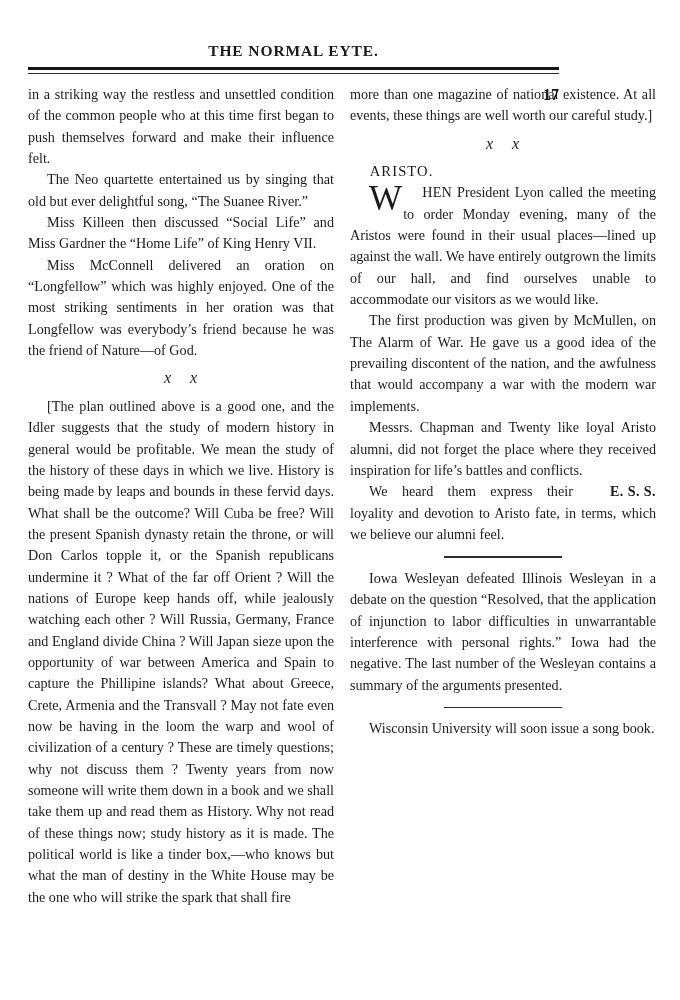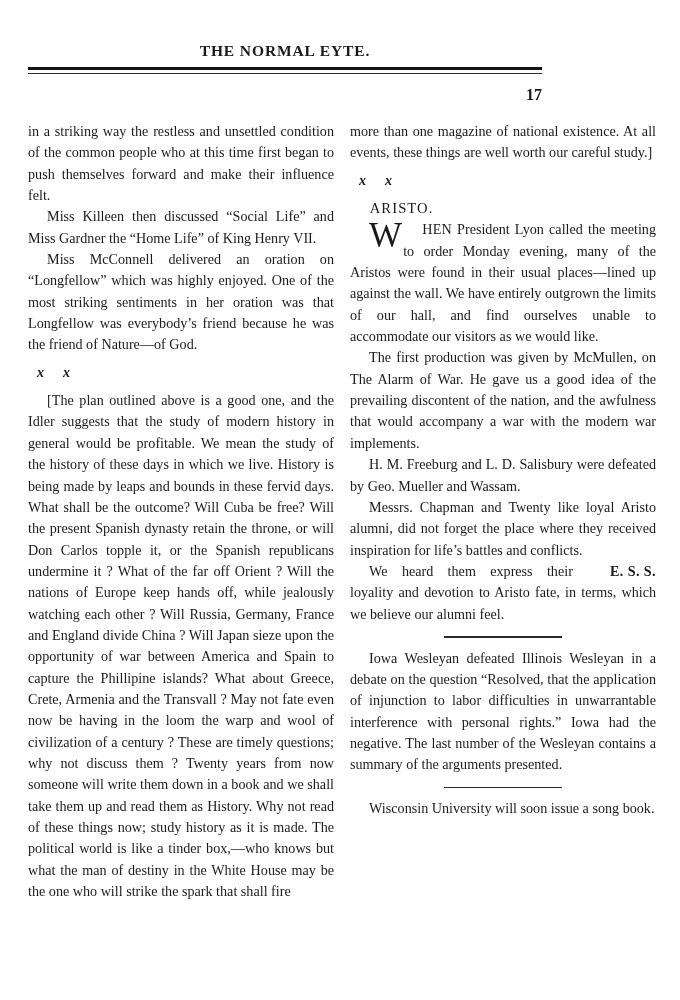--- a/index.html
+++ b/index.html
@@ -13,20 +13,21 @@
     font-family: "Liberation Serif", "DejaVu Serif", serif;
     color: #1a1a1a;
     overflow: hidden;
     position: relative;
   }
   .page {
     position: absolute;
     left: 0; top: 0;
     width: 568px;
     height: 1000px;
+    padding-left: 17px;
   }
 
   
   .runhead {
     position: absolute;
     left: 28px;
     right: 26px;
     top: 42px;
     height: 22px;
   }
@@ -68,38 +69,38 @@
   
   .col {
     position: absolute;
     top: 84px;
     width: 306px;
     font-size: 14.15px;
     line-height: 21.35px;
     text-align: justify;
     text-justify: inter-word;
     hyphens: none;
-    margin-top: 37px;
   }
   .col-left  { left: 28px; }
   .col-right { left: 350px; }
 
   .col p {
     margin: 0;
     text-indent: 1.35em;
   }
   .col p.noindent { text-indent: 0; }
 
   
   .ornament {
     margin: 6px 0 7px 0;
-    text-indent: 0;
-    font-weight: bold;
+    text-align: center;
+    text-indent: 0;
+    font-weight: normal;
     font-style: italic;
-    font-size: 14px;
+    font-size: 16px;
     letter-spacing: 1px;
   }
   .ornament span { display: inline-block; padding: 0 9px; }
 
   
   .sec-head {
     margin: 4px 0 3px 0;
     text-indent: 0;
     font-size: 14.6px;
     letter-spacing: 1.1px;
@@ -147,20 +148,21 @@
     <div class="runhead-folio">17</div>
   </div>
 
   <div class="rule-thick"></div>
   <div class="rule-thin"></div>
 
   <div class="col col-left">
 
     <p class="noindent">in a striking way the restless and unsettled condition of the common people who at this time first began to push themselves forward and make their influence felt.</p>
 
+    <p>The Neo quartette entertained us by singing that old but ever delightful song, “The Suanee River.”</p>
 
     <p>Miss Killeen then discussed “Social Life” and Miss Gardner the “Home Life” of King Henry VII.</p>
 
     <p>Miss McConnell delivered an oration on “Longfellow” which was highly enjoyed. One of the most striking sentiments in her oration was that Longfellow was everybody’s friend because he was the friend of Nature—of God.</p>
 
     <div class="ornament">
       <span>x</span><span>x</span>
     </div>
 
     <p>[The plan outlined above is a good one, and the Idler suggests that the study of modern history in general would be profitable.   We mean the study of the history of these days in which we live.   History is being made by leaps and bounds in these fervid days.   What shall be the outcome? Will Cuba be free?   Will the present Spanish dynasty retain the throne, or will Don Carlos topple it, or the Spanish republicans undermine it ?   What of the far off Orient ? Will the nations of Europe keep hands off, while jealously watching each other ?   Will Russia, Germany, France and England divide China ?   Will Japan sieze upon the opportunity of war between America and Spain to capture the Phillipine islands? What about Greece, Crete, Armenia and the Transvall ?   May not fate even now be having in the loom the warp and wool of civilization of a century ?   These are timely questions; why not discuss them ?   Twenty years from now someone will write them down in a book and we shall take them up and read them as History.   Why not read of these things now; study history as it is made.   The political world is like a tinder box,—who knows but what the man of destiny in the White House may be the one who will strike the spark that shall fire</p>
@@ -178,21 +180,20 @@
     <p class="sec-head">ARISTO.</p>
 
     <p class="dropcap-p">
       <span class="dropcap">W</span><span class="smallcaps-run">HEN</span><span> President Lyon called the meeting to order Monday evening, many of the Aristos were found in their usual places—lined up against the wall.   We have entirely outgrown the limits of our hall, and find ourselves unable to accommodate our visitors as we would like.</span>
     </p>
 
     <p>The first production was given by McMullen, on The Alarm of War.   He gave us a good idea of the prevailing discontent of the nation, and the awfulness that would accompany a war with the modern war implements.</p>
 
 
 
-    <p>H. M. Freeburg and L. D. Salisbury were defeated by Geo. Mueller and Wassam.</p>
 
 
     <p>Messrs. Chapman and Twenty like loyal Aristo alumni, did not forget the place where they received inspiration for life’s battles and conflicts.</p>
 
     <p>
       <span class="sig">E. S. S.</span><span>We heard them express their loyality and devotion to Aristo fate, in terms, which we believe our alumni feel.</span>
     </p>
     <div class="clear"></div>
 
     <div class="divider"></div>

